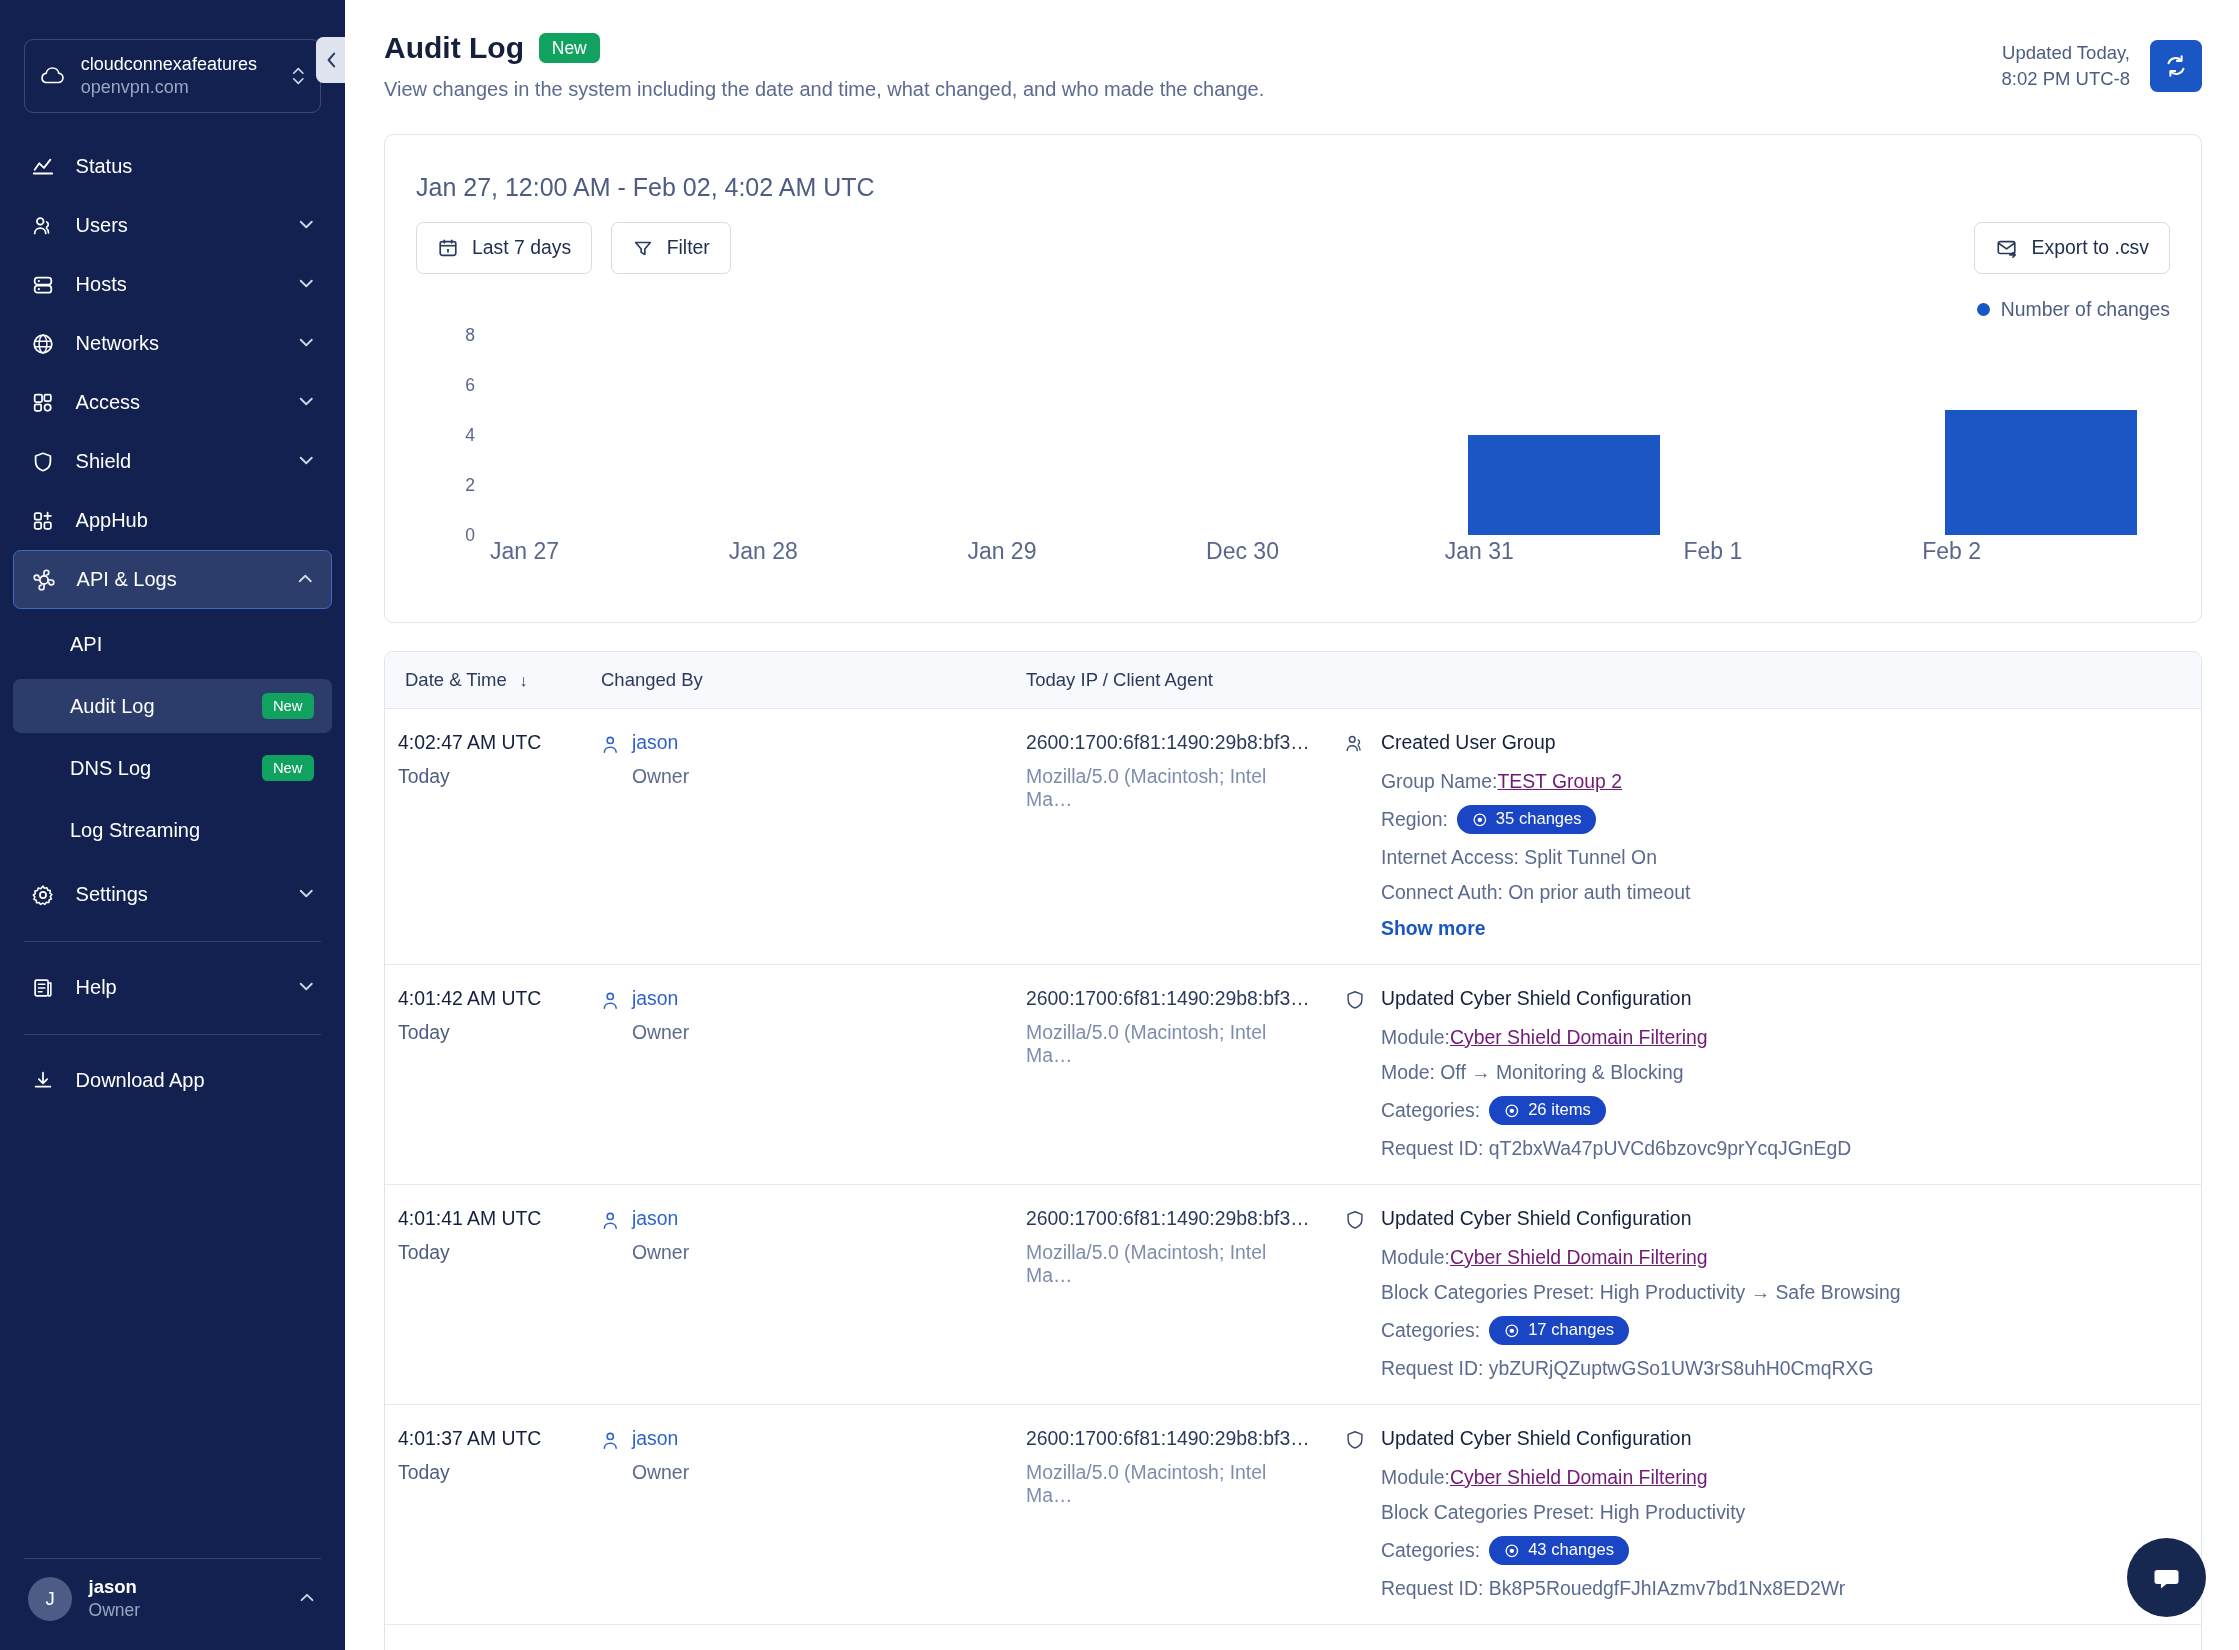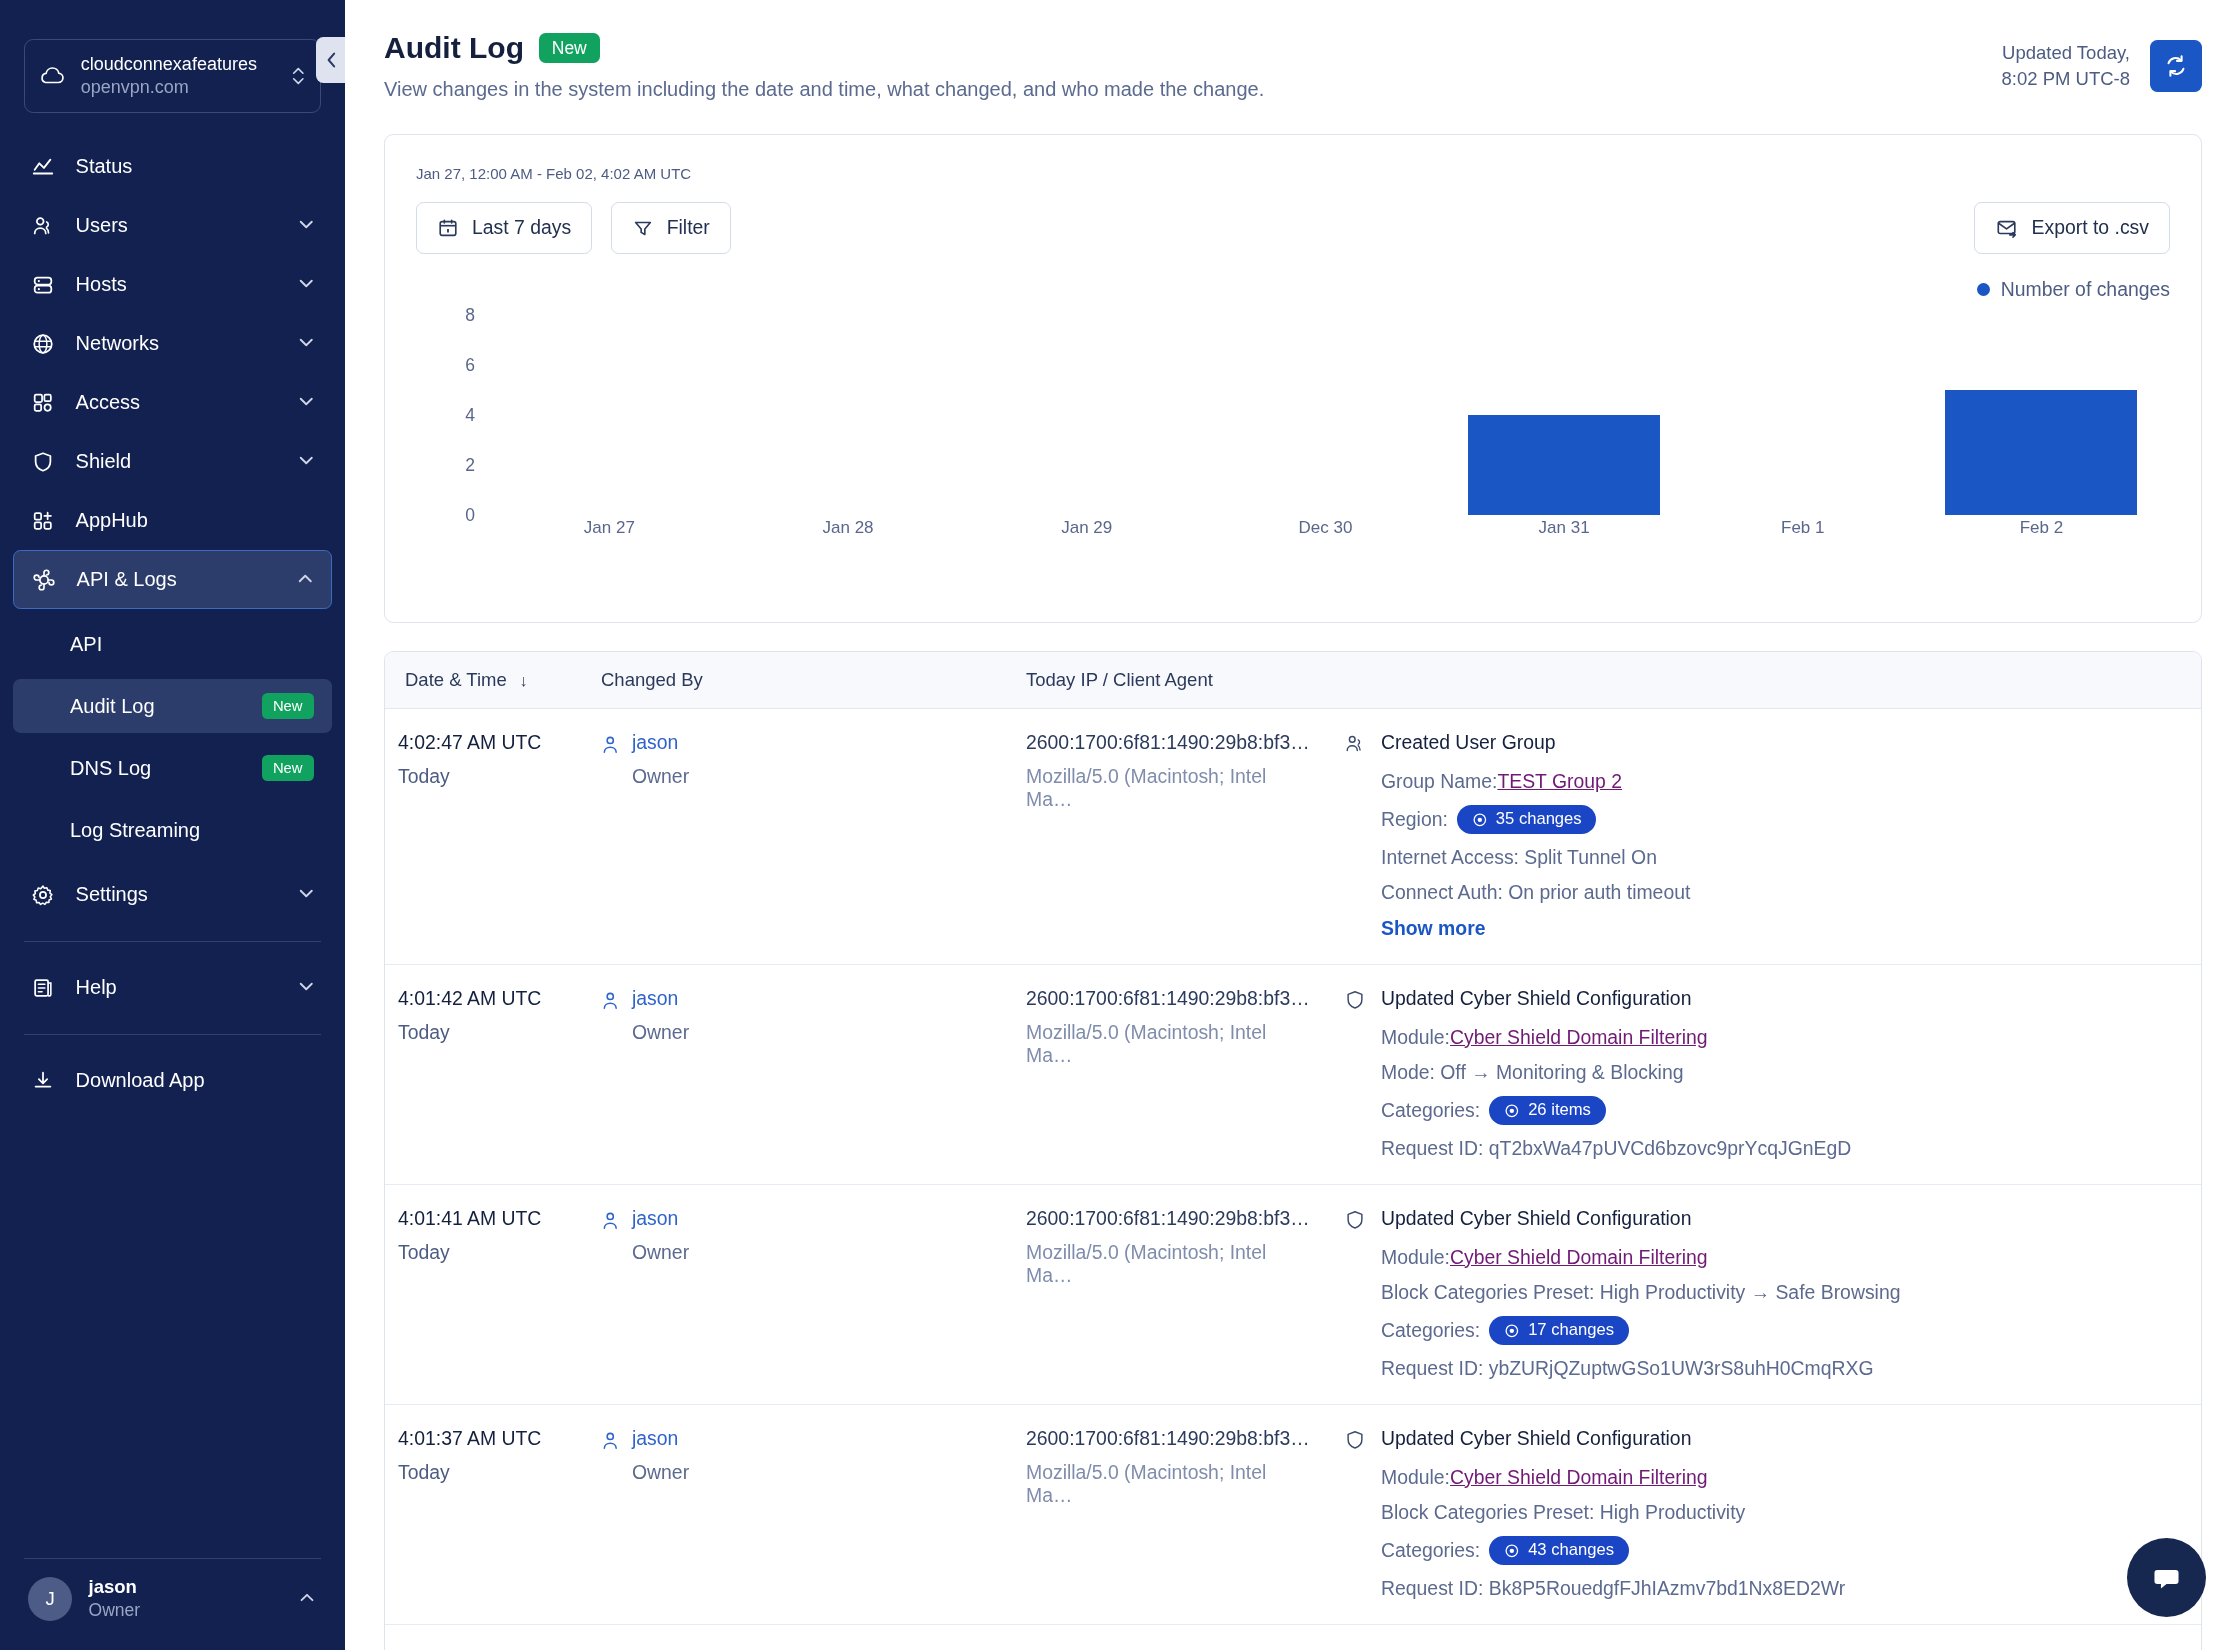--- a/index.html
+++ b/index.html
@@ -85,42 +85,42 @@
   .page-title { font-size: 30px; font-weight: bold; color: #14203d; }
   .title-badge { background: #11a25f; color: #fff; font-size: 17.5px; padding: 4.6px 13px; border-radius: 6.5px; }
   .page-sub { font-size: 20px; color: #5c6a8f; margin-top: 13px; }
   .head-right { display: flex; align-items: center; gap: 20px; }
   .updated-text { font-size: 18.5px; color: #4d5c82; text-align: right; line-height: 1.4; }
   .refresh-btn { width: 52px; height: 52px; background: #1a56c4; border-radius: 7.4px;
                  display: flex; align-items: center; justify-content: center; cursor: pointer; }
 
   .card { margin: 33px 37px 0 39px; border: 0.9px solid #dfe3ec; border-radius: 9.2px; background: #fff; }
   .chart-card { padding: 29.5px 31px 22px 31px; height: 489px; position: relative; }
-  .range-text { font-size: 15px; color: #4d5c82; }
+  .range-text { font-size: 25px; color: #4d5c82; margin-top: 8px; }
   .ctrl-row { display: flex; align-items: center; margin-top: 20px; }
   .btn {
     display: inline-flex; align-items: center; gap: 13px;
     border: 0.9px solid #d3dae8; border-radius: 7.4px; background: #fff;
     height: 52px; padding: 0 20px; font-size: 19.4px; color: #22304f; cursor: pointer;
     margin-right: 18.5px;
   }
   .btn-right { margin-left: auto; margin-right: 0; }
   .legend { display: flex; align-items: center; justify-content: flex-end; gap: 11px;
             margin-top: 24px; font-size: 19.4px; color: #4d5c82; }
   .legend-dot { width: 13px; height: 13px; border-radius: 50%; background: #1a56c4; }
 
   .plot { position: relative; height: 231px; margin: 14.8px 0 0 0; }
   .yaxis { position: absolute; left: 22px; top: 0; bottom: 31px; width: 37px; }
   .ytick { position: absolute; right: 0; transform: translateY(-50%); font-size: 17.5px; color: #5a678c; }
   .bars { position: absolute; left: 74px; right: 9.2px; top: 0; bottom: 31px;
           display: flex; align-items: flex-end; }
   .bcol { flex: 1; display: flex; flex-direction: column; align-items: center; justify-content: flex-end; height: 100%; }
   .bar { width: 192px; background: #1a56c4; }
   .xaxis { position: absolute; left: 74px; right: 9.2px; bottom: 0; height: 28px; display: flex; }
-  .xtick { flex: 1; text-align: center; font-size: 17px; color: #5a678c; }
+  .xtick { flex: 1; text-align: left; font-size: 23px; color: #5a678c; }
 
   
   .table-card { margin: 28px 37px 0 39px; border: 0.9px solid #dfe3ec; border-radius: 9.2px; overflow: hidden; }
   .thead { display: flex; background: #f8f9fc; border-bottom: 0.9px solid #e3e7f0; height: 57px; align-items: center; }
   .th { font-size: 18.5px; color: #2a3category; color: #2b3category; color: #2c3category; }
   .th { font-size: 18.5px; color: #2b3a5c; padding: 0 13px; }
   .c1 { flex: 0 0 203px; padding-left: 20px; }
   .c2 { flex: 0 0 425px; }
   .c3 { flex: 0 0 318px; }
   .c4 { flex: 1 1 auto; }

